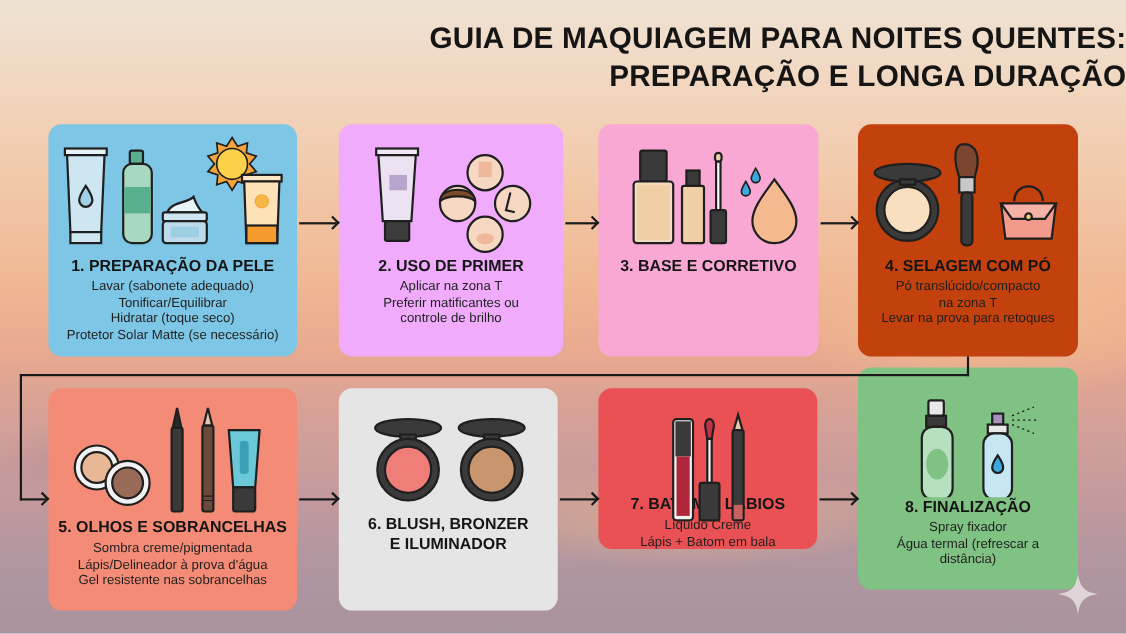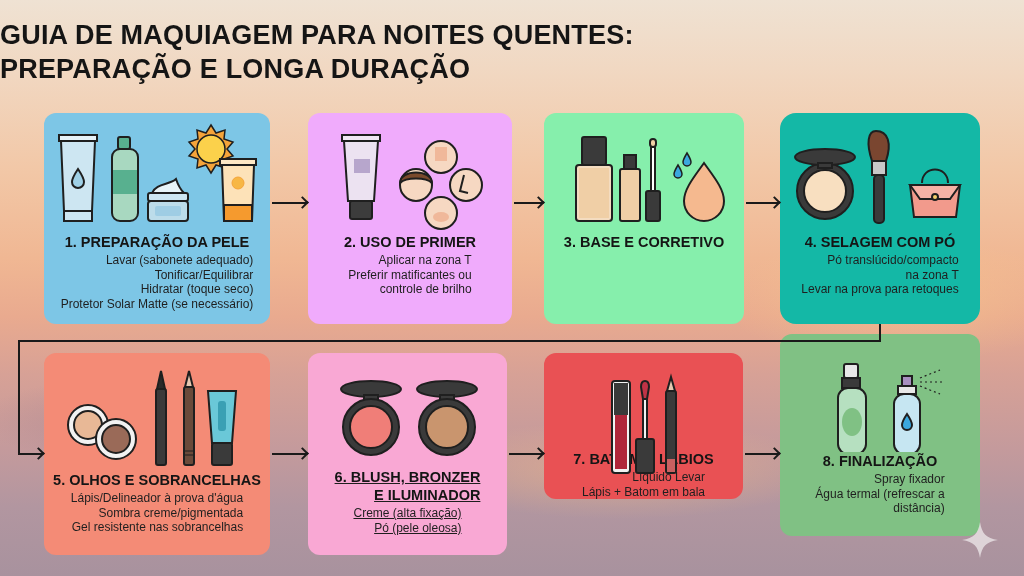--- a/index.html
+++ b/index.html
@@ -14,42 +14,42 @@
   .bg-glow {
     position: absolute; inset: 0;
     background:
       radial-gradient(ellipse 260px 90px at 900px 300px, rgba(250,200,140,0.55), transparent 70%),
       radial-gradient(ellipse 300px 70px at 620px 470px, rgba(248,190,130,0.45), transparent 70%),
       radial-gradient(ellipse 200px 60px at 120px 420px, rgba(150,120,140,0.35), transparent 70%);
     pointer-events: none;
   }
   .title {
     position: absolute; left: 0; top: 18px; width: 1024px;
-    text-align: left; font-weight: 700; font-size: 27px; line-height: 34px;
+    text-align: right; font-weight: 700; font-size: 27px; line-height: 34px;
     color: #151515; letter-spacing: 0.2px;
   }
   .card {
     position: absolute; border-radius: 12px;
     display: flex; flex-direction: column; align-items: center;
-    text-align: right; color: #1e1e1e;
+    text-align: center; color: #1e1e1e;
   }
   .card .icons { height: 120px; width: 100%; position: relative; }
   .card .icons svg { position: absolute; left: 0; top: 0; }
   .card h3 {
     font-size: 14.5px; font-weight: 700; line-height: 18px; margin-top: 0px;
     color: #151515;
   }
   .card .lines { margin-top: 2px; font-size: 12px; line-height: 14.5px; color: #1f1f1f; }
   .card .lines div { white-space: nowrap; }
   .c1 { left: 44px; top: 113px; width: 226px; height: 211px; background: #7dc6e6; }
   .c2 { left: 308px; top: 113px; width: 204px; height: 211px; background: #f0abfc; }
-  .c3 { left: 544px; top: 113px; width: 200px; height: 211px; background: #86efac; }
-  .c4 { left: 780px; top: 113px; width: 200px; height: 211px; background: #14b8a6; border-radius: 16px; }
+  .c3 { left: 544px; top: 113px; width: 200px; height: 211px; background: #f9a8d4; }
+  .c4 { left: 780px; top: 113px; width: 200px; height: 211px; background: #c2410c; }
   .c5 { left: 44px; top: 353px; width: 226px; height: 202px; background: #f48b76; }
-  .c6 { left: 308px; top: 353px; width: 199px; height: 202px; background: #f9a8d4; text-decoration: underline; }
+  .c6 { left: 308px; top: 353px; width: 199px; height: 202px; background: #e5e5e5; }
   .c7 { left: 544px; top: 353px; width: 199px; height: 146px; background: #e95154; }
   .c8 { left: 780px; top: 334px; width: 200px; height: 202px; background: #80c184; }
   .arrow { position: absolute; height: 2px; background: #1a1a1a; }
   .arrow::after {
     content: ""; position: absolute; right: -1px; top: -4px;
     width: 7px; height: 7px; border-top: 2px solid #1a1a1a; border-right: 2px solid #1a1a1a;
     transform: rotate(45deg);
   }
   .vline { position: absolute; width: 2px; background: #1a1a1a; }
   .hline { position: absolute; height: 2px; background: #1a1a1a; }
@@ -213,22 +213,22 @@
       </g>
       <g stroke="#1f1f1f" stroke-width="2">
         <path d="M164 38 L192 38 L188 90 L168 90 Z" fill="#6ac8d8"></path>
         <rect x="174" y="48" width="8" height="30" rx="3" fill="#3aa0b4" stroke="none"></rect>
         <rect x="168" y="90" width="20" height="22" rx="2" fill="#3a3a3a"></rect>
       </g>
     </svg>
   </div>
   <h3>5. OLHOS E SOBRANCELHAS</h3>
   <div class="lines">
+    <div>Sombra creme/pigmentada</div>
     <div>Lápis/Delineador à prova d'água</div>
-    <div>Sombra creme/pigmentada</div>
     <div>Gel resistente nas sobrancelhas</div>
   </div>
 </div>
 
 <div class="card c6">
   <div class="icons" style="height:115px">
     <svg width="199" height="115" viewBox="0 0 199 115">
       <g stroke="#1f1f1f" stroke-width="2">
         <ellipse cx="63" cy="36" rx="30" ry="8" fill="#3a3a3a"></ellipse>
         <rect x="56" y="42" width="14" height="5" fill="#3a3a3a"></rect>
@@ -240,24 +240,20 @@
         <rect x="132" y="42" width="14" height="5" fill="#3a3a3a"></rect>
         <circle cx="139" cy="74" r="28" fill="#3a3a3a"></circle>
         <circle cx="139" cy="74" r="21" fill="#c9956e"></circle>
       </g>
     </svg>
   </div>
   <h3>
     <div>6. BLUSH, BRONZER</div>
     <div>E ILUMINADOR</div>
   </h3>
-  <div class="lines">
-    <div>Creme (alta fixação)</div>
-    <div>Pó (pele oleosa)</div>
-  </div>
 </div>
 
 <div class="card c7">
   <div class="icons" style="height:125px">
     <svg width="199" height="125" viewBox="0 0 199 125">
       <g stroke="#1f1f1f" stroke-width="2">
         <rect x="68" y="28" width="18" height="92" rx="3" fill="#f2f2f2"></rect>
         <rect x="70" y="30" width="14" height="32" fill="#3a3a3a" stroke="none"></rect>
         <rect x="71" y="62" width="12" height="54" fill="#b0263a" stroke="none"></rect>
         <path d="M97 34 C97 26 105 26 105 34 L103 46 L99 46 Z" fill="#c03346"></path>
@@ -266,21 +262,21 @@
       </g>
       <g stroke="#1f1f1f" stroke-width="2">
         <path d="M127 24 L131 38 L123 38 Z" fill="#e6c7b0"></path>
         <rect x="122" y="38" width="10" height="82" rx="2" fill="#3a3a3a"></rect>
         <rect x="123" y="106" width="8" height="13" fill="#c96060" stroke="none"></rect>
       </g>
     </svg>
   </div>
   <h3>7. BATOM E LÁBIOS</h3>
   <div class="lines">
-    <div>Líquido Levar</div>
+    <div>Líquido Creme</div>
     <div>Lápis + Batom em bala</div>
   </div>
 </div>
 
 <div class="card c8">
   <div class="icons" style="height:118px">
     <svg width="200" height="118" viewBox="0 0 200 118">
       <g stroke="#1f1f1f" stroke-width="2">
         <rect x="64" y="30" width="14" height="14" rx="2" fill="#e8e8e8"></rect>
         <rect x="62" y="44" width="18" height="10" fill="#3a3a3a"></rect>

